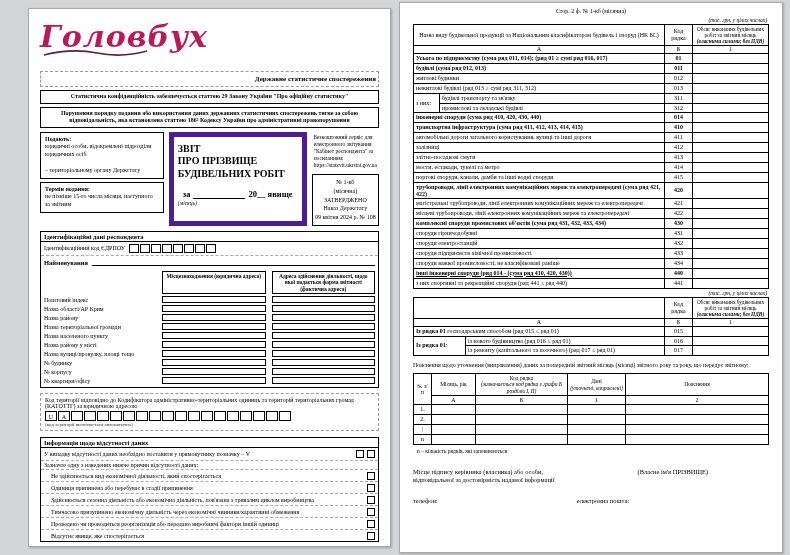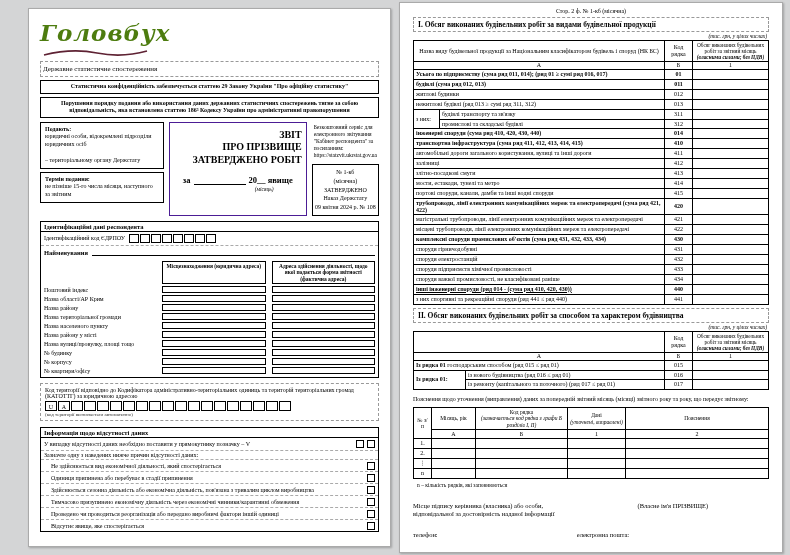--- a/index.html
+++ b/index.html
@@ -4,31 +4,31 @@
 <style>
 *{margin:0;padding:0;box-sizing:border-box}
 html,body{width:790px;height:555px;overflow:hidden}
 body{background:#d4d5d6;font-family:"Liberation Serif",serif;color:#000;position:relative}
 .page{position:absolute;background:#fff;border:1px solid #aaa;box-shadow:1px 1px 2px rgba(0,0,0,.25)}
 #page-left{left:28px;top:8px;width:363px;height:539px;padding:6px 11px}
 #page-right{left:399px;top:2px;width:384px;height:551px;padding:5px 13px}
 
 
 .logo-wrap{height:44px;position:relative;padding-top:4px}
-.logo-text{font-family:"DejaVu Serif",serif;font-style:italic;font-weight:bold;font-size:23px;color:#4d7c0f;letter-spacing:1px}
+.logo-text{font-family:"DejaVu Serif",serif;font-style:italic;font-weight:bold;font-size:30px;color:#be185d;letter-spacing:1px}
 .logo-swoosh{position:absolute;left:2px;top:32px}
 
 
-.box-dashed{border:1px dashed #999;text-align:left;font-weight:normal;font-size:7px;padding:3px 2px;margin-top:2px}
+.box-dashed{border:1px dashed #999;text-align:right;font-weight:bold;font-size:7px;padding:3px 2px;margin-top:12px}
 .box-solid{border:1px solid #000;text-align:center;font-weight:bold;font-size:6px;padding:2px;margin-top:3px;line-height:1.25}
 .three-col{display:flex;margin-top:4px;gap:5px}
 .col-l{width:126px;display:flex;flex-direction:column;gap:3px}
 .cell-b{border:1px solid #000;padding:3px 4px;font-size:6px;line-height:1.3}
 .cell-b .hd{font-weight:bold}
-.col-c{width:140px;border:1px solid #4c1d95;padding:6px 4px;text-align:right}
+.col-c{width:140px;border:5px solid #4c1d95;padding:6px 4px;text-align:left}
 .rep-t{font-weight:bold;font-size:10px;line-height:1.25}
 .rep-line{margin-top:9px;font-weight:bold;font-size:8.5px;display:flex;justify-content:center;align-items:flex-end;gap:3px}
 .blank{display:inline-block;width:52px;border-bottom:1px solid #000;height:8px}
 .month-note{font-size:5.5px;font-style:italic;margin-top:1px;margin-right:28px}
 .col-r{flex:1;display:flex;flex-direction:column;gap:3px}
 .svc{font-size:5.5px;line-height:1.3;padding:2px 2px;text-align:left}
 .frm{border:1px solid #000;font-size:6px;text-align:center;padding:3px 2px;line-height:1.45;flex:1}
 
 
 .sect{border:1px solid #000;margin-top:5px;font-size:6px}
@@ -117,21 +117,21 @@
         <div style="margin-top:8px">– територіальному органу Держстату</div>
       </div>
       <div class="cell-b">
         <div class="hd">Термін подання:</div>
         <div>не пізніше 15-го числа місяця, наступного за звітним</div>
       </div>
     </div>
     <div class="col-c">
       <div class="rep-t">ЗВІТ</div>
       <div class="rep-t">ПРО ПРІЗВИЩЕ</div>
-      <div class="rep-t">ЗАТВЕРДЖЕНО РОБІТ</div>
+      <div class="rep-t">БУДІВЕЛЬНИХ РОБІТ</div>
       <div class="rep-line">
         <span>за</span>
         <span class="blank"></span>
         <span>20__ явище</span>
       </div>
       <div class="month-note">(місяць)</div>
     </div>
     <div class="col-r">
       <div class="svc">Безкоштовний сервіс для електронного звітування "Кабінет респондента" за посиланням: https://statzvit.ukrstat.gov.ua</div>
       <div class="frm">
@@ -283,21 +283,20 @@
       <span class="sq"></span>
     </div>
   </div>
 
 </div>
 
 <div class="page" id="page-right">
 
   <div class="pg-hdr">Стор. 2 ф. № 1-кб (місячна)</div>
 
-  <div class="sec-title">І. Обсяг виконаних будівельних робіт за видами будівельної продукції</div>
   <div class="unit">(тис. грн, у цілих числах)</div>
 
   <table class="t">
     <colgroup>
         <col style="width:26px">
         <col>
         <col style="width:28px">
         <col style="width:76px">
       </colgroup>
     <thead>
@@ -428,21 +427,20 @@
           <td class="vl"></td>
         </tr>
       <tr>
           <td colspan="2" class="nm ind3">з них спортивні та рекреаційні споруди (ряд 441 ≤ ряд 440)</td>
           <td class="cd">441</td>
           <td class="vl"></td>
         </tr>
     </tbody>
   </table>
 
-  <div class="sec-title">ІІ. Обсяг виконаних будівельних робіт за способом та характером будівництва</div>
   <div class="unit">(тис. грн, у цілих числах)</div>
 
   <table class="t">
     <colgroup>
         <col style="width:52px">
         <col>
         <col style="width:28px">
         <col style="width:76px">
       </colgroup>
     <thead>

